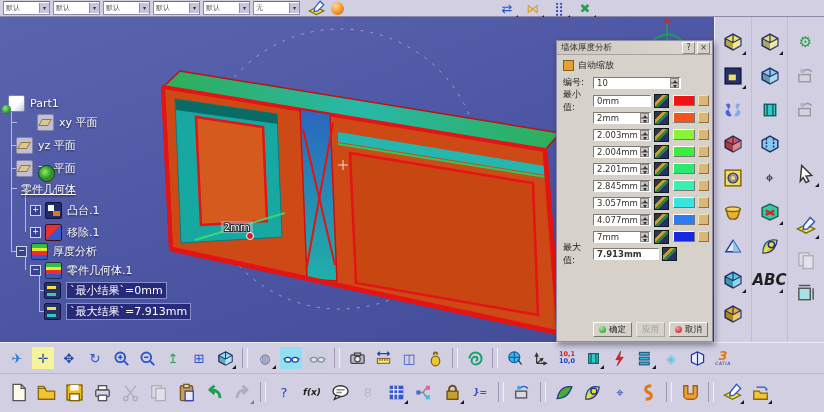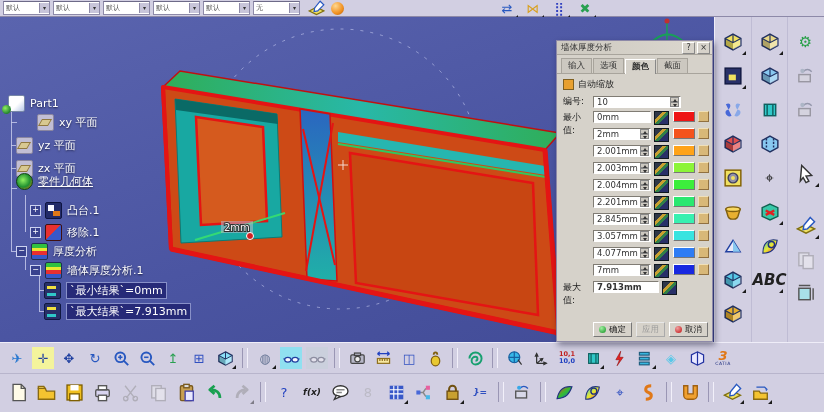--- a/index.html
+++ b/index.html
@@ -86,21 +86,21 @@
   .dnum{display:flex;align-items:center;padding:3px 6px;}
   .dnum .lab{width:30px;}
   .dfield{height:12px;background:#fff;border:1px solid;border-color:#807c74 #fff #fff #807c74;
     display:flex;align-items:center;font-size:8.5px;color:#333;padding-left:3px;box-sizing:border-box;position:relative;}
   .dfield .val{flex:1;white-space:nowrap;overflow:hidden;}
   .spin{width:9px;height:10px;display:flex;flex-direction:column;margin-right:1px;flex:none;}
   .spin i{flex:1;background:#ccc8c0;border:1px solid #888;position:relative;}
   .spin i::after{content:"";position:absolute;left:2px;border-left:2px solid transparent;border-right:2px solid transparent;}
   .spin .su::after{top:1px;border-bottom:3px solid #333;}
   .spin .sd::after{top:1px;border-top:3px solid #333;}
-  .drow{display:flex;height:17px;padding-left:36px;}
+  .drow{display:flex;align-items:center;height:17px;padding-left:36px;}
   .drow.minrow,.drow.maxrow{padding-left:6px;}
   .drow .lab{width:30px;flex:none;}
   .drow .dfield{width:58px;flex:none;}
   .maxrow .dfield{width:66px;font-weight:bold;}
   .dcube{width:13px;height:12px;margin-left:3px;flex:none;
     background:linear-gradient(135deg,#303848 30%,#c8a030 30%,#c8a030 45%,#308048 45%,#308048 62%,#283068 62%);border:1px solid #101820;}
   .dswatch{width:20px;height:9px;margin-left:4px;border:1px solid;border-color:#fff #777 #777 #fff;flex:none;}
   .dminibtn{width:9px;height:9px;margin-left:3px;background:#d8b878;border:1px solid;border-color:#f0e0b8 #907040 #907040 #f0e0b8;flex:none;}
   .dbtns{position:absolute;right:4px;bottom:4px;display:flex;}
   .dbtn{display:flex;align-items:center;height:15px;padding:0 5px;margin-left:4px;background:#d6d2ca;
@@ -254,21 +254,21 @@
     <span class="ti ti-plane"></span>
     <span class="tlabel">yz 平面</span>
   </div>
 
   <div class="trow" style="left: 16px; top: 144px;">
 
     <span class="ti ti-plane"></span>
     <span class="tlabel">zx 平面</span>
   </div>
 
-  <div class="trow" style="left: 16px; top: 157px;">
+  <div class="trow" style="left: 16px; top: 148px; flex-direction: column;">
 
     <span class="ti ti-gear"></span>
     <span class="tlabel ul">零件几何体</span>
   </div>
 
   <div class="trow" style="left: 30px; top: 186px;">
     <span class="exp">+</span>
     <span class="ti ti-pad"></span>
     <span class="tlabel">凸台.1</span>
   </div>
@@ -281,21 +281,21 @@
 
   <div class="trow" style="left: 16px; top: 227px;">
     <span class="exp">−</span>
     <span class="ti ti-wall"></span>
     <span class="tlabel">厚度分析</span>
   </div>
 
   <div class="trow" style="left: 30px; top: 246px;">
     <span class="exp">−</span>
     <span class="ti ti-wall"></span>
-    <span class="tlabel">墙体厚度分析.1</span>
+    <span class="tlabel">零件几何体.1</span>
   </div>
 
   <div class="trow" style="left: 44px; top: 266px;">
 
     <span class="ti ti-result"></span>
     <span class="tlabel hl">`最小结果`=0mm</span>
   </div>
 
   <div class="trow" style="left: 44px; top: 287px; border-radius: 6px;">
 
@@ -472,29 +472,20 @@
         </span>
       </div>
   </div>
 
   <div class="dialog">
     <div class="dtitle">
       <span class="tt">墙体厚度分析</span>
       <span class="dwbtn">?</span>
       <span class="dwbtn">×</span>
     </div>
-    <div class="dtabs">
-  <span class="dtab">输入</span>
-
-  <span class="dtab">选项</span>
-
-  <span class="dtab active">颜色</span>
-
-  <span class="dtab">截面</span>
-</div>
     <div class="dchk">
       <span class="chk"></span>
       <span>自动缩放</span>
     </div>
     <div class="dnum">
       <span class="lab">编号:</span>
       <span class="dfield" style="width:88px;">
         <span class="val">10</span>
         <span class="spin">
             <i class="su"></i>
@@ -518,32 +509,20 @@
       <span class="spin">
               <i class="su"></i>
               <i class="sd"></i>
             </span>
     </span>
     <span class="dcube"></span>
     <span class="dswatch" style="background: rgb(244, 83, 28);"></span>
     <span class="dminibtn"></span>
   </div>
 
-  <div class="drow">
-    <span class="dfield">
-      <span class="val">2.001mm</span>
-      <span class="spin">
-              <i class="su"></i>
-              <i class="sd"></i>
-            </span>
-    </span>
-    <span class="dcube"></span>
-    <span class="dswatch" style="background: rgb(255, 163, 24);"></span>
-    <span class="dminibtn"></span>
-  </div>
 
 
   <div class="drow">
     <span class="dfield">
       <span class="val">2.003mm</span>
       <span class="spin">
               <i class="su"></i>
               <i class="sd"></i>
             </span>
     </span>

